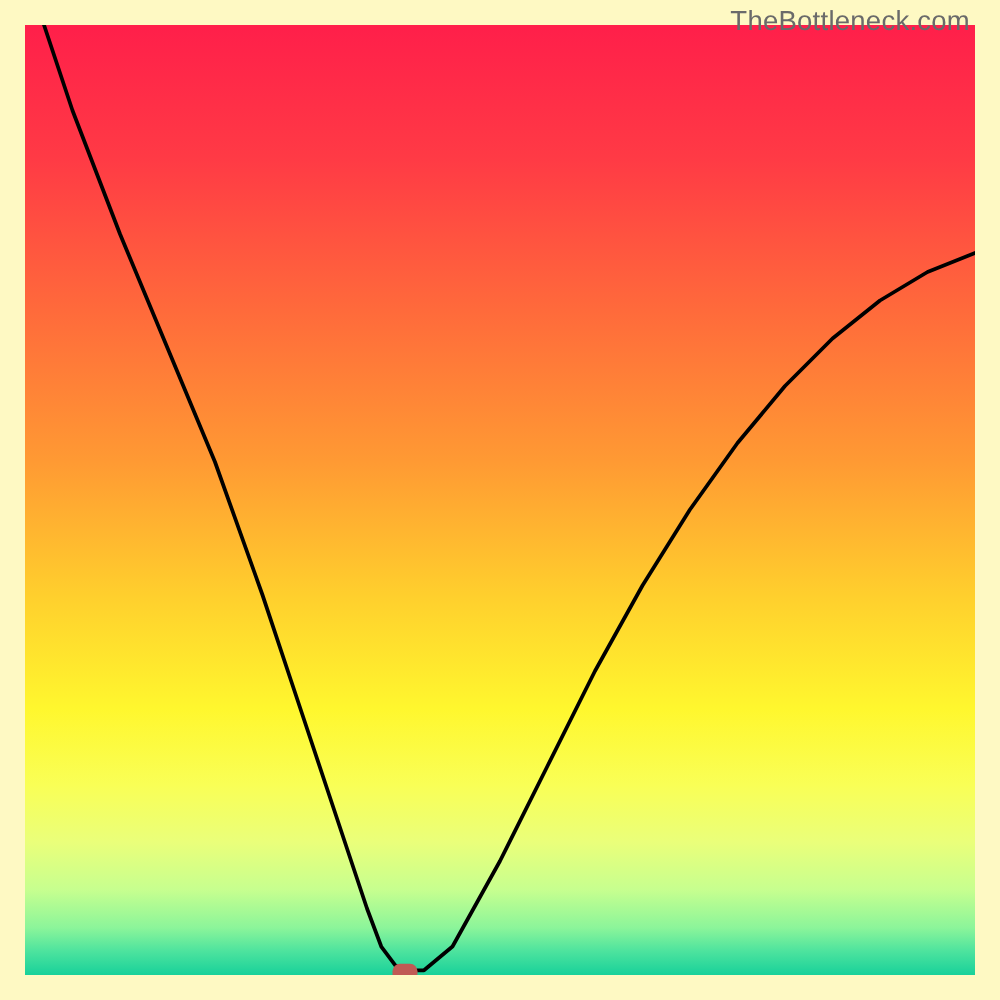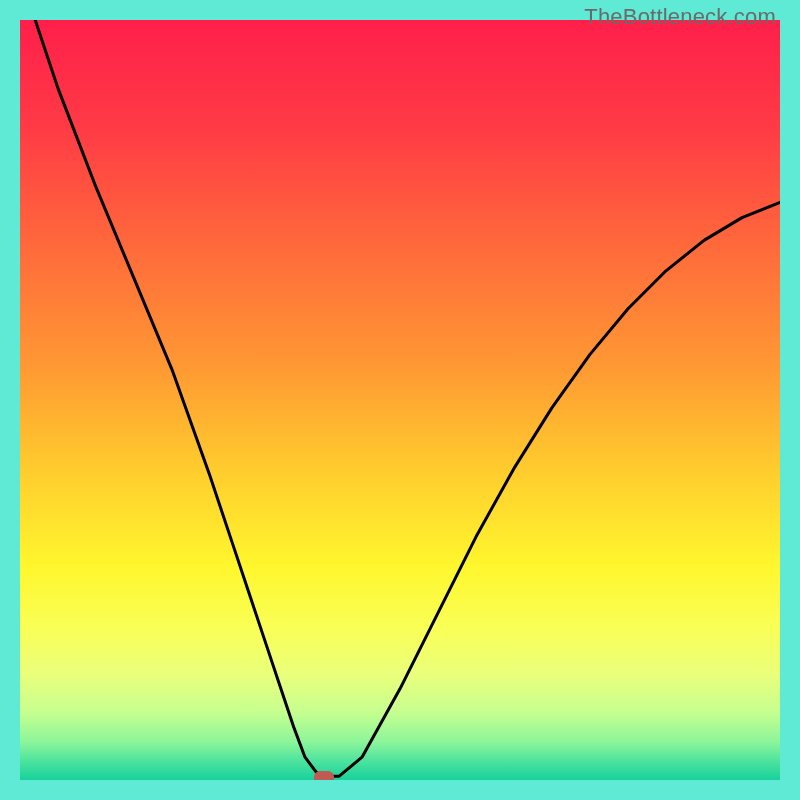--- a/index.html
+++ b/index.html
@@ -7,21 +7,21 @@
     padding: 0;
     width: 800px;
     height: 800px;
     background: #000;
     position: relative;
     font-family: Arial, Helvetica, sans-serif;
   }
   .outer {
     position: absolute;
     inset: 0;
-    background: #5eead4;
+    background: #fef9c3;
   }
   .plot-area {
     position: absolute;
     left: 20px;
     top: 20px;
     width: 760px;
     height: 760px;
     overflow: hidden;
   }
   .gradient-bg {

